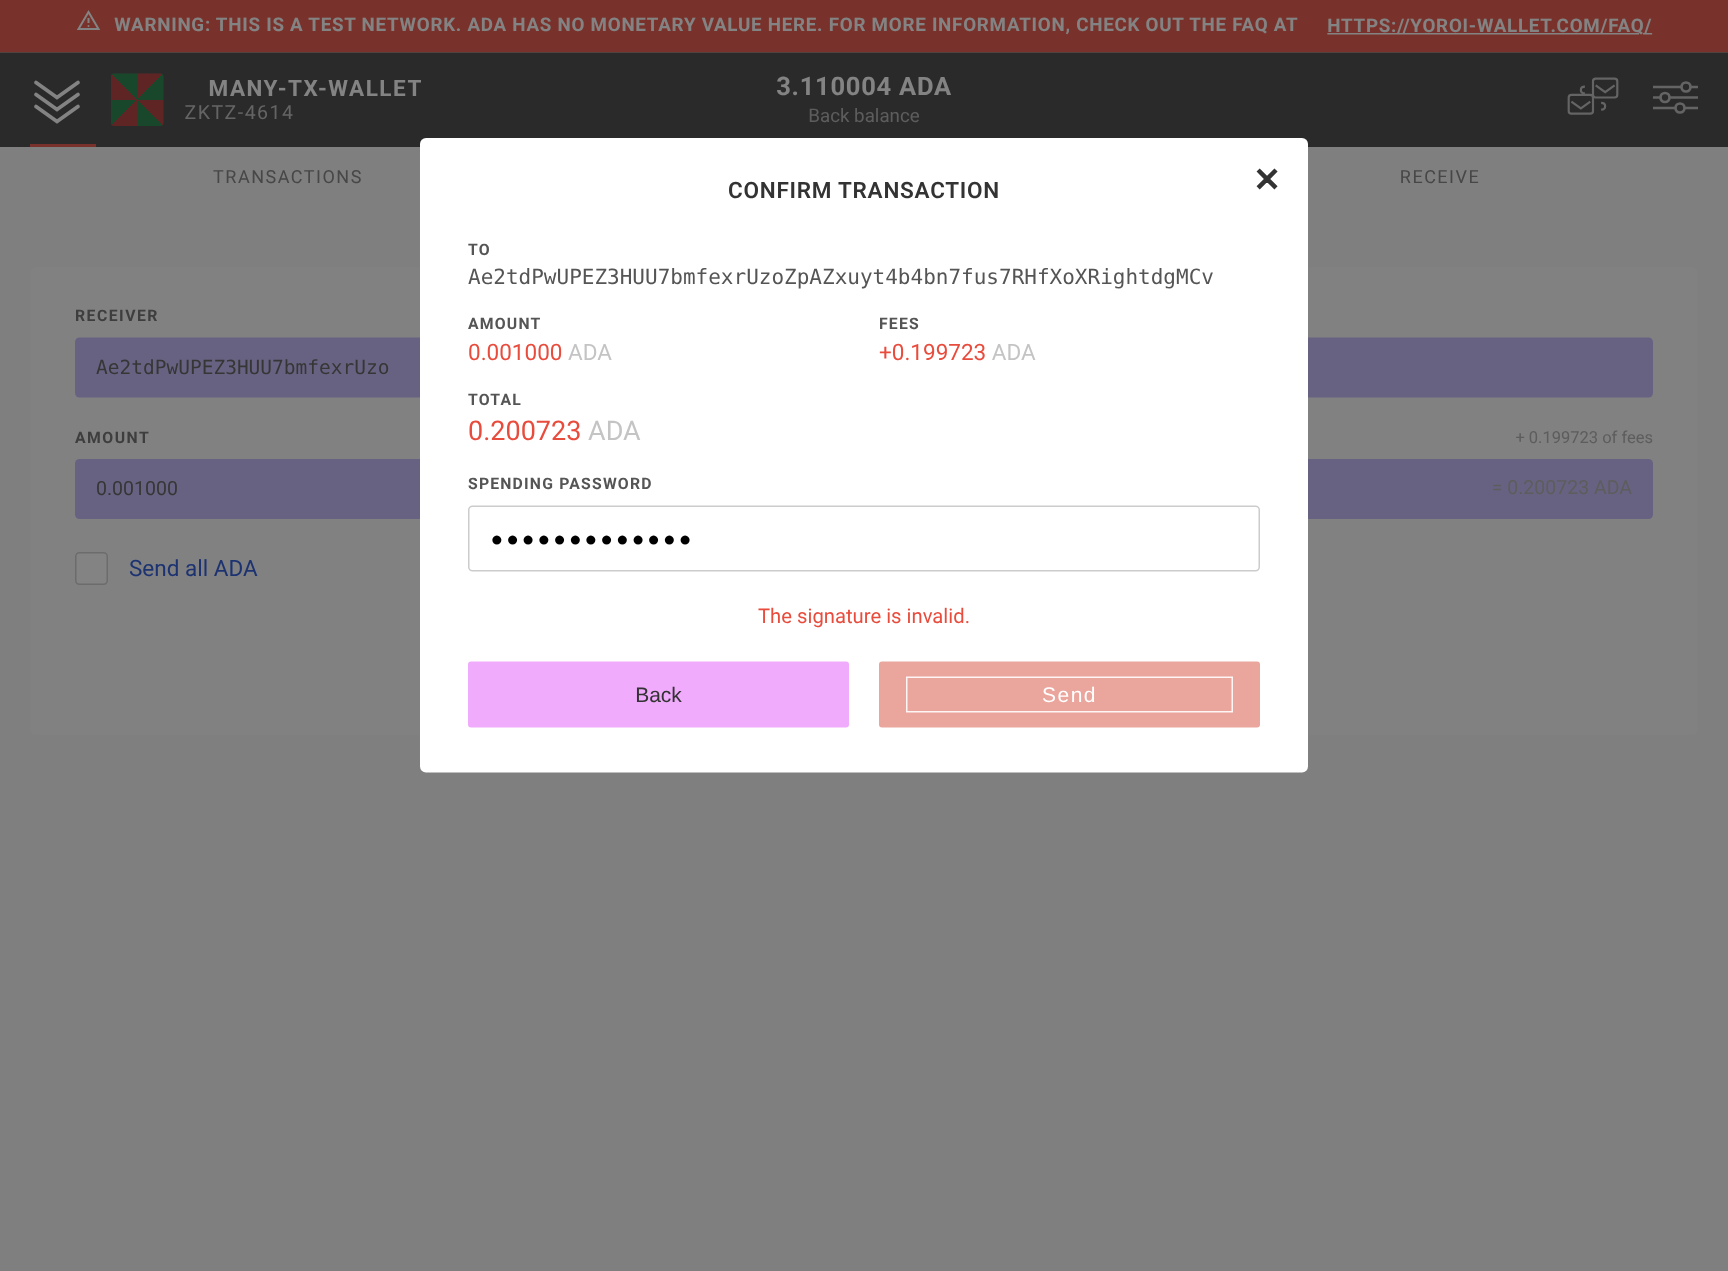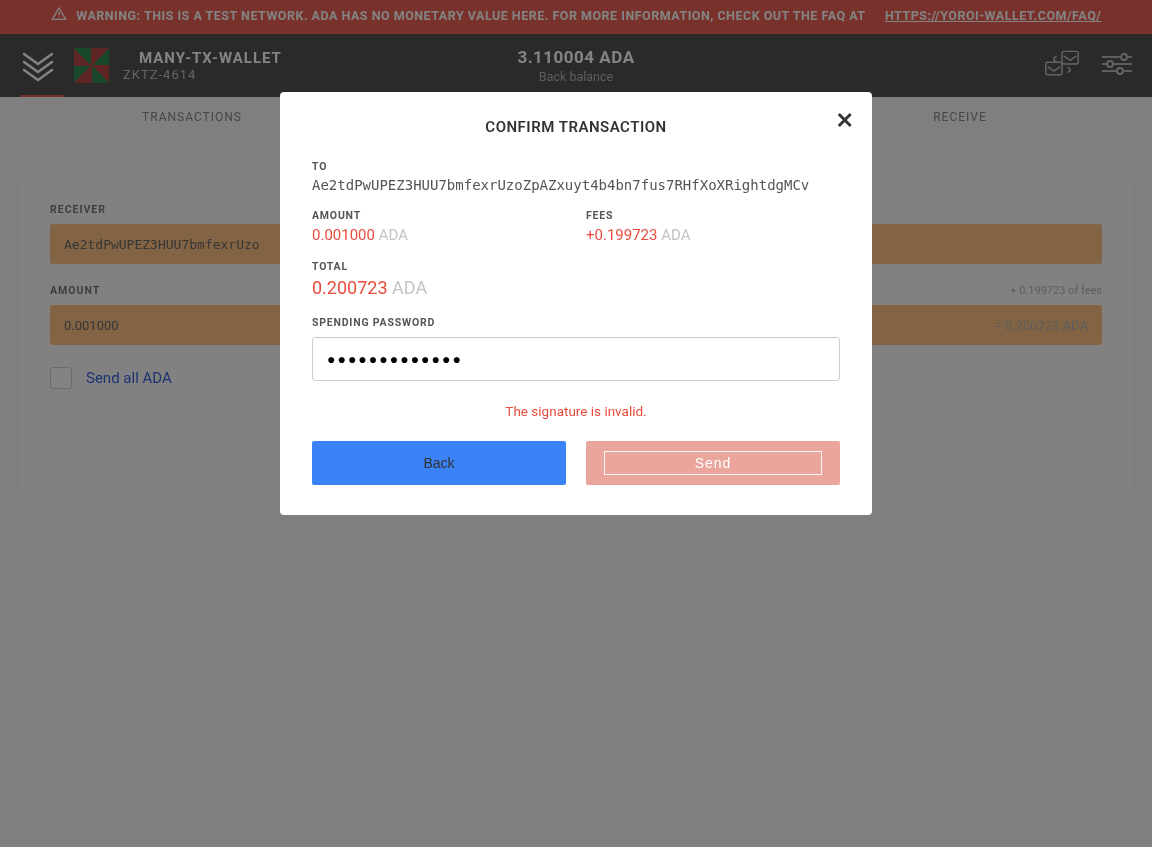--- a/index.html
+++ b/index.html
@@ -123,21 +123,21 @@
     .field-label {
       font-size: 10.5px;
       font-weight: 700;
       letter-spacing: 1px;
       color: #666;
       margin-bottom: 8px;
     }
     .text-input {
       width: 100%;
       height: 40px;
-      background: #fdba74;
+      background: #c4b5fd;
       border: none;
       border-radius: 3px;
       padding: 0 14px;
       font-size: 13px;
       color: #555;
       font-family: ui-monospace, "SFMono-Regular", Menlo, monospace;
     }
     .amount-row { margin-top: 20px; }
     .amount-header {
       display: flex;
@@ -256,21 +256,21 @@
     }
     .modal-actions button {
       flex: 1;
       height: 44px;
       border: none;
       border-radius: 2px;
       font-size: 14px;
       font-weight: 500;
     }
     .btn-back {
-      background: #3b82f6;
+      background: #f0abfc;
       color: #333;
     }
     .btn-send {
       background: #eaa59d;
       color: #fff;
       position: relative;
       letter-spacing: 1px;
     }
     .btn-send::after {
       content: "";

